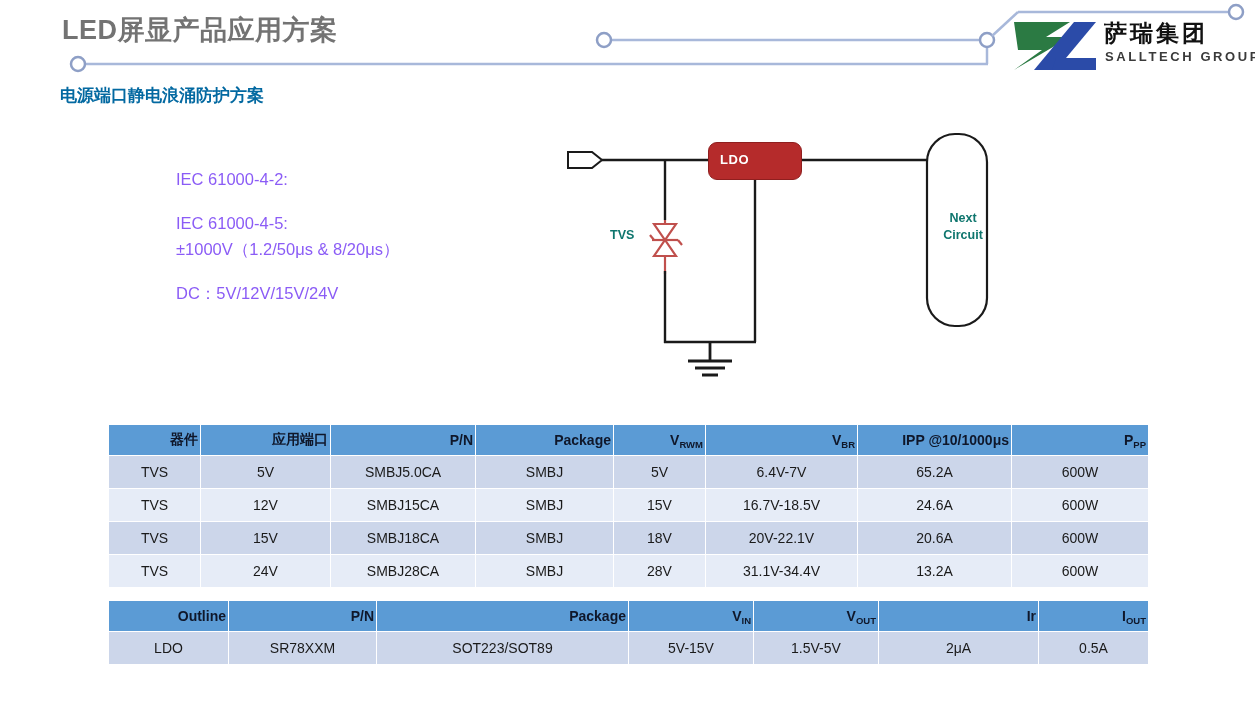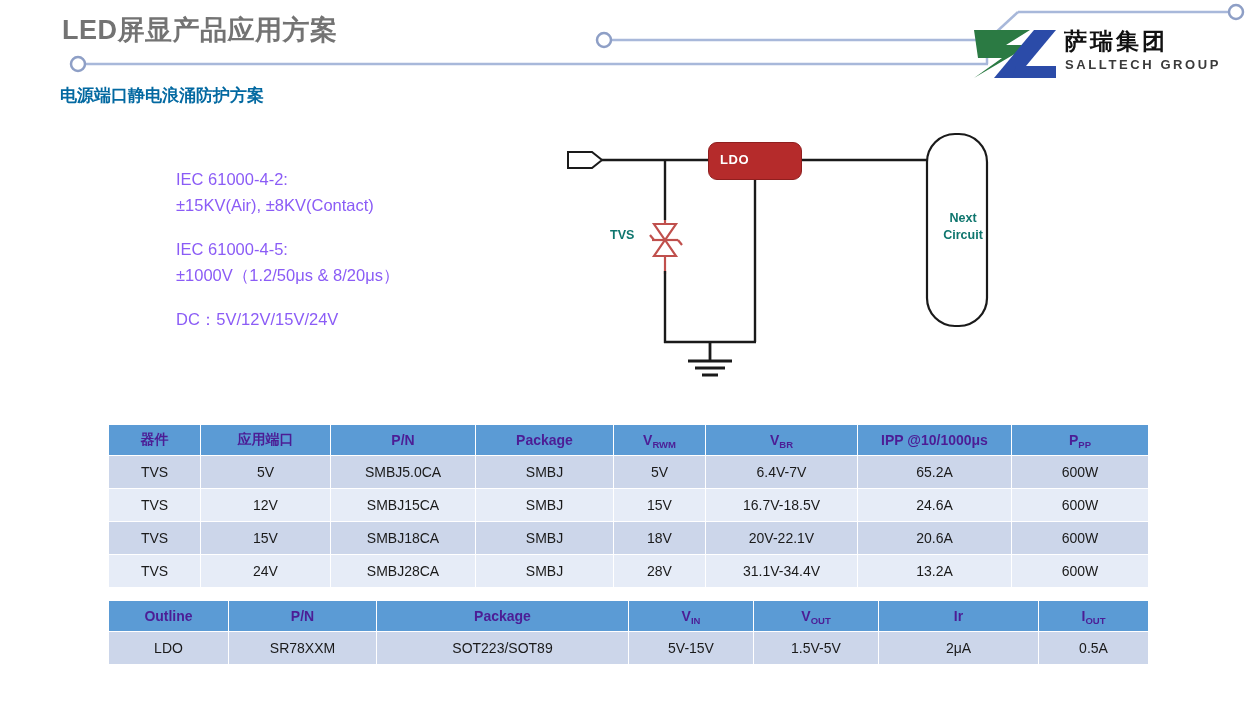--- a/index.html
+++ b/index.html
@@ -38,22 +38,22 @@
     left: 60px; top: 84px;
     font-size: 17px;
     font-weight: bold;
     color: #0369a1;
     white-space: nowrap;
   }
 
   
   #logo-block {
     position: absolute;
-    left: 972px; top: 18px;
-    width: 240px; height: 58px; margin-top: 8px;
+    left: 1012px; top: 18px;
+    width: 240px; height: 58px;
   }
   #logo-mark { position: absolute; left: 0; top: 2px; }
   #logo-cn {
     position: absolute;
     left: 92px; top: 0px;
     font-size: 23px;
     font-weight: bold;
     color: #111;
     letter-spacing: 3px;
     white-space: nowrap;
@@ -115,26 +115,26 @@
 
   
   .tbl {
     position: absolute;
     border-collapse: collapse;
     font-size: 13.5px;
     table-layout: fixed;
   }
   .tbl th {
     background: #5b9bd5;
-    color: #4c1d95;
+    color: #0f172a;
     font-weight: bold;
     font-size: 14px;
     height: 30px;
     border: 1px solid #ffffff;
-    text-align: center;
+    text-align: right;
     padding: 0 2px;
   }
   .tbl td {
     height: 32px;
     border: 1px solid #ffffff;
     text-align: center;
     color: #1a1a1a;
     font-size: 14px;
     padding: 0 2px;
   }
@@ -182,21 +182,20 @@
 
     <polygon points="62,2 84,2 44,50 22,50" fill="#2b4ba8"></polygon>
     <polygon points="44,38 84,38 84,50 40,50" fill="#2b4ba8"></polygon>
   </svg>
   <div id="logo-cn">萨瑞集团</div>
   <div id="logo-en">SALLTECH GROUP</div>
 </div>
 
 <div id="spec-text">
   <div>IEC 61000-4-2:</div>
-  <div>±15KV(Air), ±8KV(Contact)</div>
   <div class="gap"></div>
   <div>IEC 61000-4-5:</div>
   <div>±1000V（1.2/50μs &amp; 8/20μs）</div>
   <div class="gap"></div>
   <div>DC：5V/12V/15V/24V</div>
 </div>
 
 <div id="circuit">
   <svg width="480" height="260" viewBox="0 0 480 260">
 

